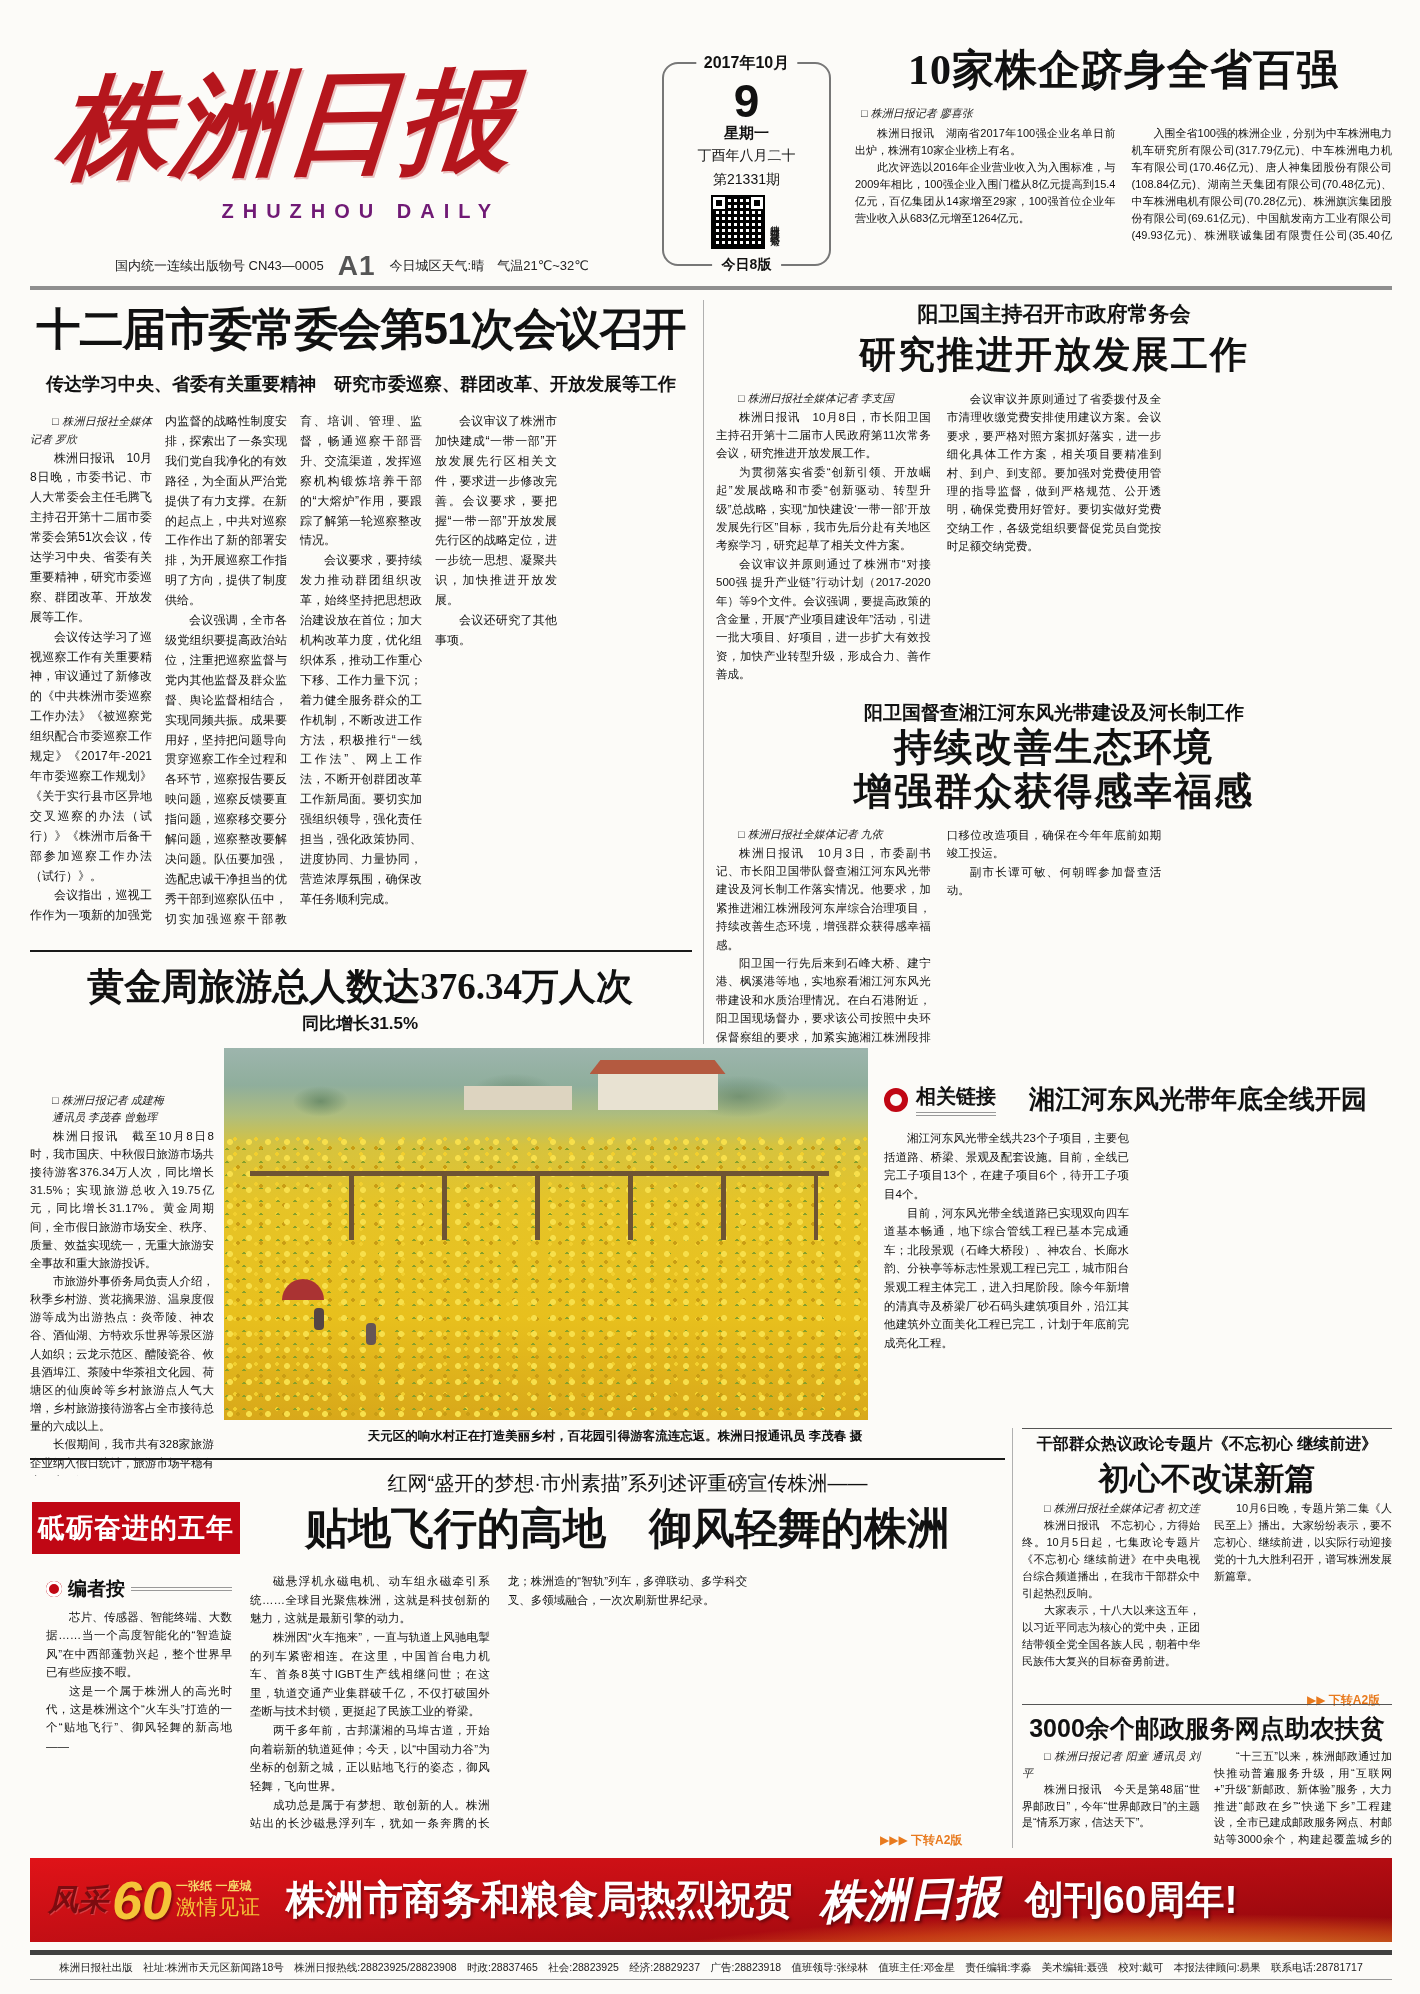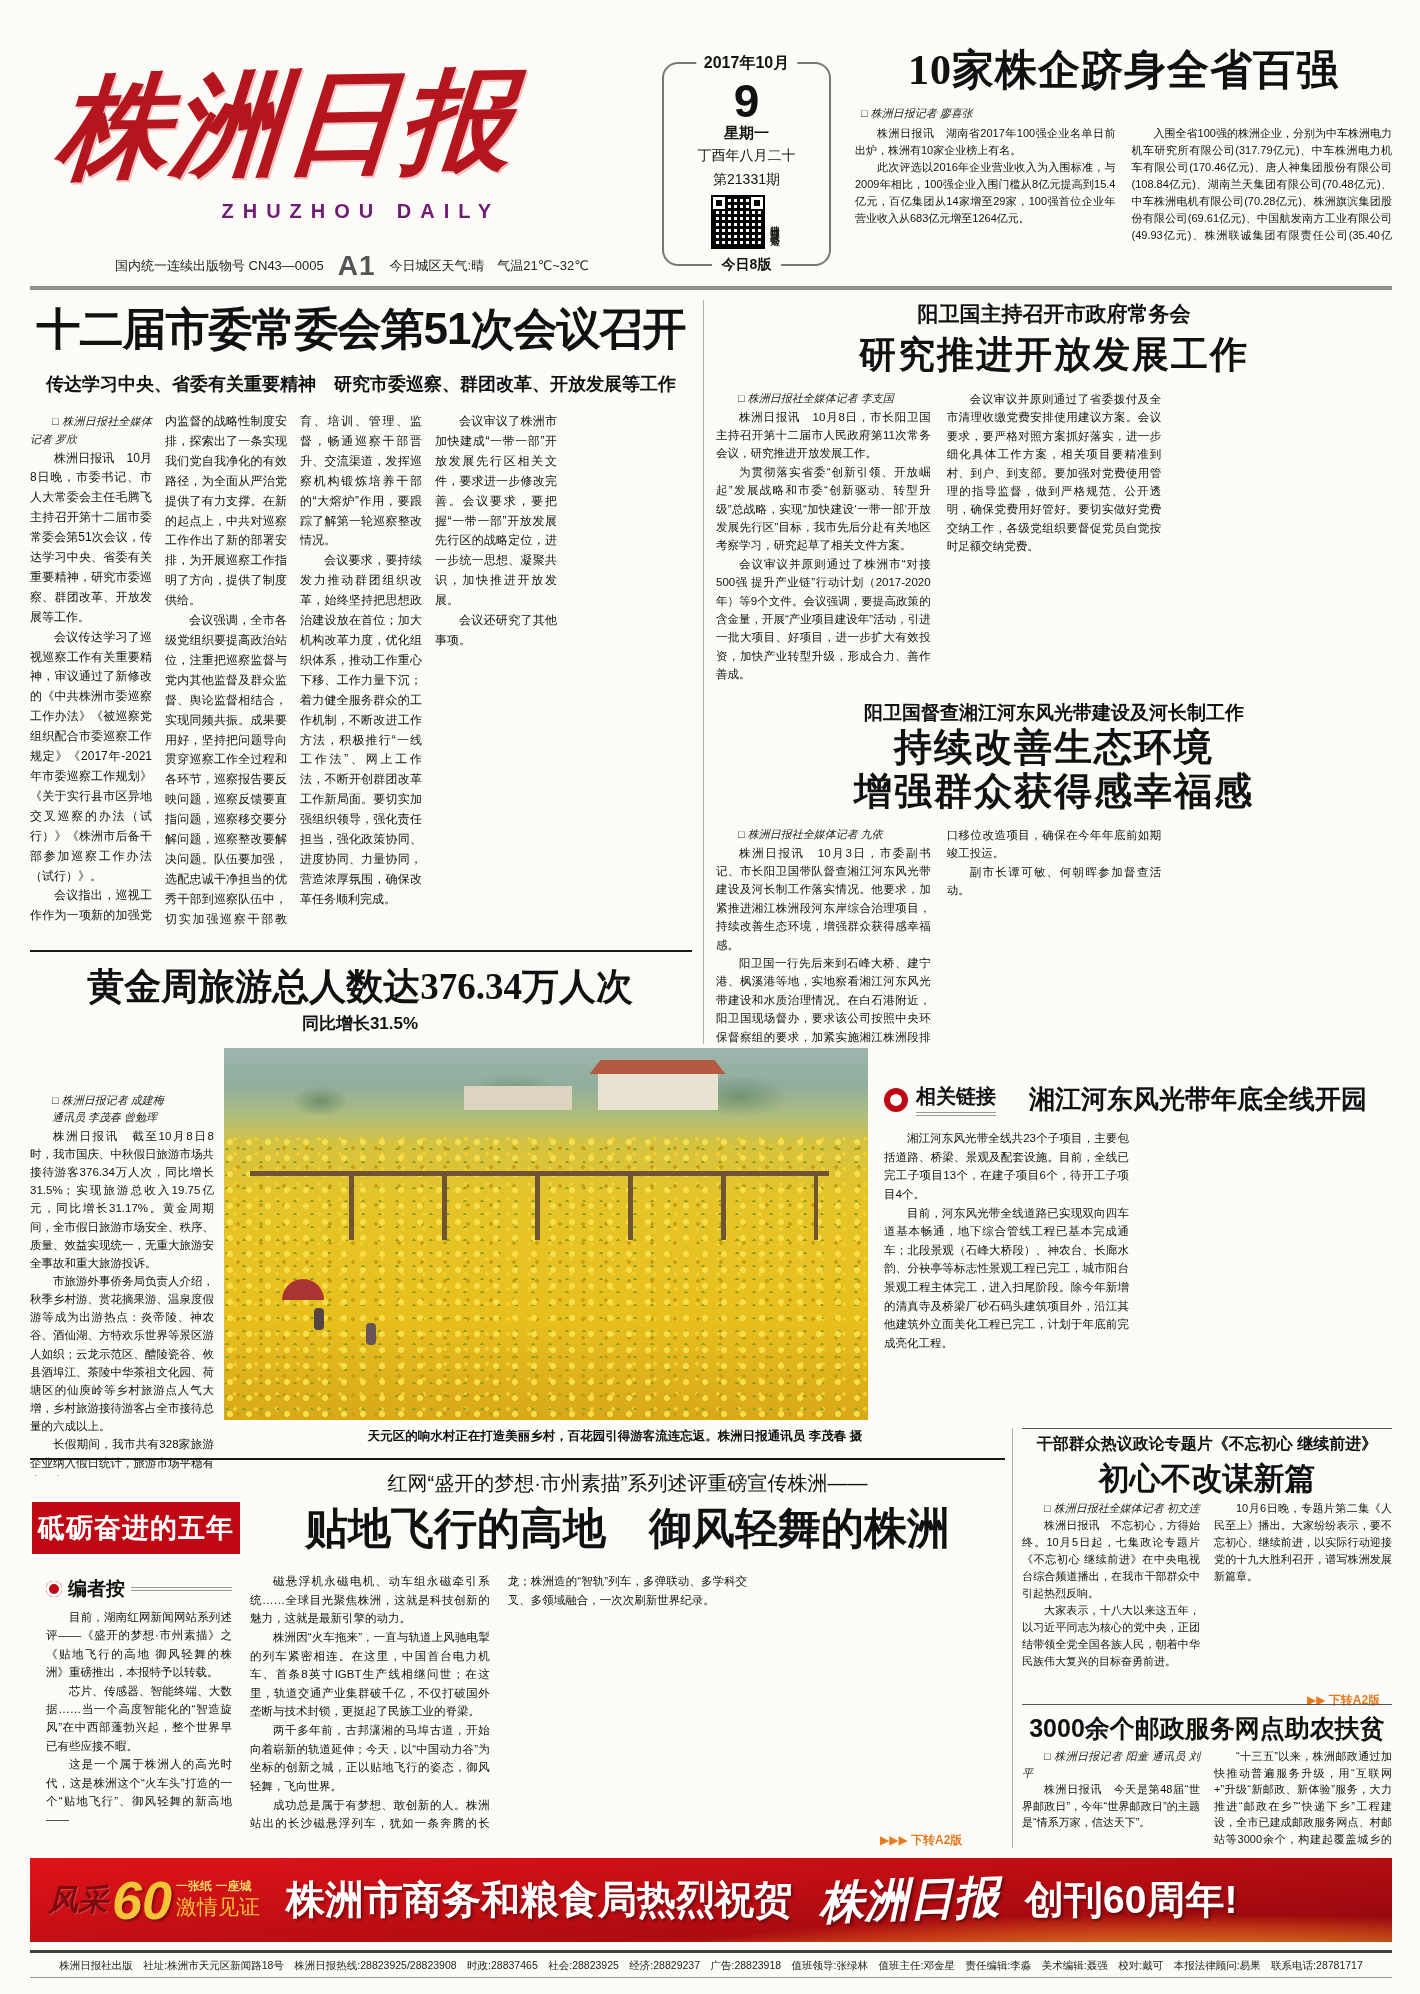--- a/index.html
+++ b/index.html
@@ -143,21 +143,21 @@
         text-shadow:2px 2px 2px rgba(0,0,0,.35);}
   .b-logo-side{display:flex;flex-direction:column;line-height:1.25;}
   .b-side1{color:#f6d769;font-size:12px;font-weight:bold;}
   .b-side2{color:#f5c438;font-size:21px;font-weight:400;text-align:center;}
   .b-msg{color:#fff;font-size:39px;font-weight:900;white-space:nowrap;text-shadow:2px 2px 3px rgba(0,0,0,.4);}
   .b-brand{color:#fff;font-size:45px;font-weight:900;font-style:italic;white-space:nowrap;
         font-family:"DejaVu Serif","Liberation Serif",serif;transform:rotate(-2deg);
         text-shadow:2px 2px 3px rgba(0,0,0,.45);}
   .b-suffix{color:#fff;font-size:39px;font-weight:900;white-space:nowrap;text-shadow:2px 2px 3px rgba(0,0,0,.4);}
   
-  .footer{position:absolute;left:30px;top:1950px;width:1362px;border-top:3px solid #404040;
+  .footer{position:absolute;left:30px;top:1950px;width:1362px;border-top:5px solid #404040;
         border-bottom:1px solid #999;font-size:10.5px;line-height:24px;text-align:center;
         color:#222;white-space:nowrap;overflow:hidden;}
 </style>
 </head>
 <body>
 
 <div class="page">
 
   <div class="masthead-title">株洲日报</div>
   <div class="masthead-sub">ZHUZHOU DAILY</div>
@@ -277,21 +277,20 @@
   <div class="feat-tag">砥砺奋进的五年</div>
   <div class="feat-head">贴地飞行的高地　御风轻舞的株洲</div>
 
   <div class="note-col">
     <div class="note-header">
       <span class="note-dot"></span>
       <span class="note-label">编者按</span>
       <span class="note-bars"></span>
     </div>
     <div class="note-text">
-        <p>目前，湖南红网新闻网站系列述评——《盛开的梦想·市州素描》之《贴地飞行的高地 御风轻舞的株洲》重磅推出，本报特予以转载。</p>
         <p>芯片、传感器、智能终端、大数据……当一个高度智能化的“智造旋风”在中西部蓬勃兴起，整个世界早已有些应接不暇。</p>
         <p>这是一个属于株洲人的高光时代，这是株洲这个“火车头”打造的一个“贴地飞行”、御风轻舞的新高地——</p>
       </div>
   </div>
 
   <div class="feat-body body-text">
       <p>磁悬浮机永磁电机、动车组永磁牵引系统……全球目光聚焦株洲，这就是科技创新的魅力，这就是最新引擎的动力。</p>
       <p>株洲因“火车拖来”，一直与轨道上风驰电掣的列车紧密相连。在这里，中国首台电力机车、首条8英寸IGBT生产线相继问世；在这里，轨道交通产业集群破千亿，不仅打破国外垄断与技术封锁，更挺起了民族工业的脊梁。</p>
       <p>两千多年前，古邦潇湘的马埠古道，开始向着崭新的轨道延伸；今天，以“中国动力谷”为坐标的创新之城，正以贴地飞行的姿态，御风轻舞，飞向世界。</p>
       <p>成功总是属于有梦想、敢创新的人。株洲站出的长沙磁悬浮列车，犹如一条奔腾的长龙；株洲造的“智轨”列车，多弹联动、多学科交叉、多领域融合，一次次刷新世界纪录。</p>

